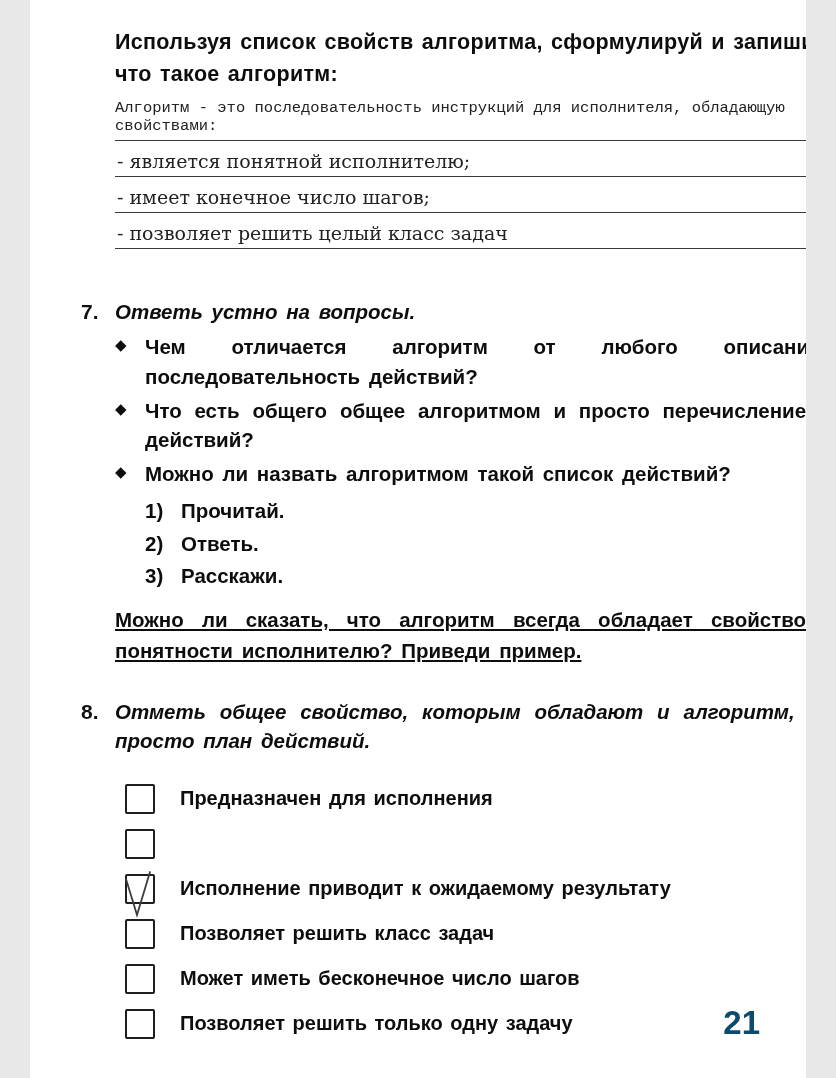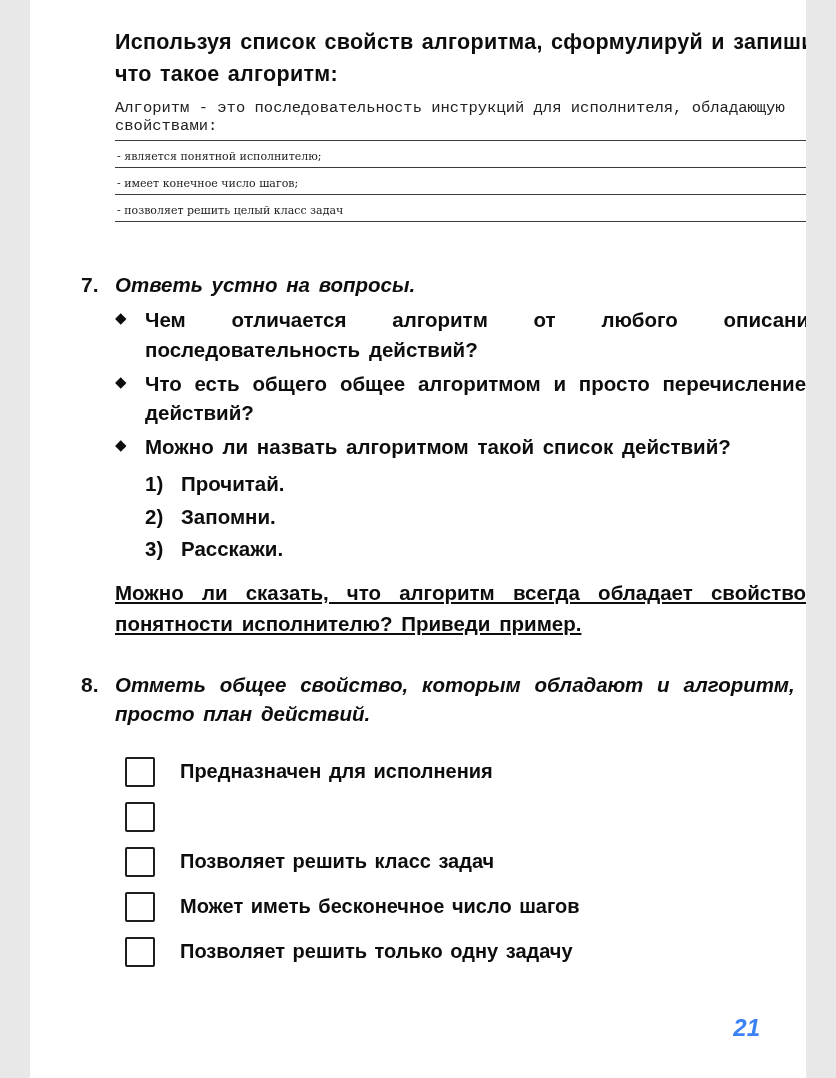--- a/index.html
+++ b/index.html
@@ -36,21 +36,21 @@
   .answer-intro{
     margin-top:8px;
     font-family:Liberation Mono, monospace;
     font-size:15.5px;
     color:#222;
     padding-bottom:5px;
     border-bottom:1.6px solid #3a3a3a;
   }
   .answer-line{
     font-family:"DejaVu Serif", serif;
-    font-size:11px;
+    font-size:19px;
     color:#222;
     padding:9px 0 4px 2px;
     border-bottom:1.6px solid #3a3a3a;
   }
 
   
   .task{
     display:flex;
     align-items:flex-start;
   }
@@ -149,24 +149,23 @@
     font-size:20px;
     font-weight:600;
     word-spacing:2px;
     color:#0d0d0d;
   }
 
   .page-number{
     position:absolute;
     right:46px;
     bottom:36px;
-    font-size:24px;
+    font-size:33px;
     font-weight:700;
-    color:#3b82f6;
-    font-style:italic;
+    color:#0c4a6e;
   }
 </style>
 </head>
 <body>
 
 <div class="page">
   <div class="content">
 
     <div>
       <div class="intro-prompt">Используя список свойств алгоритма, сформулируй и запиши, что такое алгоритм:</div>
@@ -196,21 +195,21 @@
           </div>
         </div>
 
         <div class="numbered-list">
           <div class="numbered-item">
             <span class="numbered-marker">1)</span>
             <span>Прочитай.</span>
           </div>
           <div class="numbered-item">
             <span class="numbered-marker">2)</span>
-            <span>Запомни.</span>
+            <span>Ответь.</span>
           </div>
           <div class="numbered-item">
             <span class="numbered-marker">3)</span>
             <span>Расскажи.</span>
           </div>
         </div>
 
         <div class="closing-text">Можно ли сказать, что алгоритм всегда обладает свойством понятности исполнителю?  Приведи пример.</div>
       </div>
     </div>
@@ -228,20 +227,28 @@
             </span>
             <span class="option-label">Предназначен для исполнения</span>
           </div>
 
           <div class="option-row">
             <span class="checkbox">
               
             </span>
           </div>
 
+          <div class="option-row">
+            <span class="checkbox checked">
+              <svg class="tick" width="36" height="48" viewBox="0 0 36 48">
+                  <polyline points="4,9 15,45 28,2" fill="none" stroke="#3c3c3c" stroke-width="1.8" stroke-linecap="round"></polyline>
+                </svg>
+            </span>
+            <span class="option-label">Исполнение приводит к ожидаемому результату</span>
+          </div>
 
           <div class="option-row">
             <span class="checkbox">
               
             </span>
             <span class="option-label">Позволяет решить класс задач</span>
           </div>
 
           <div class="option-row">
             <span class="checkbox">

